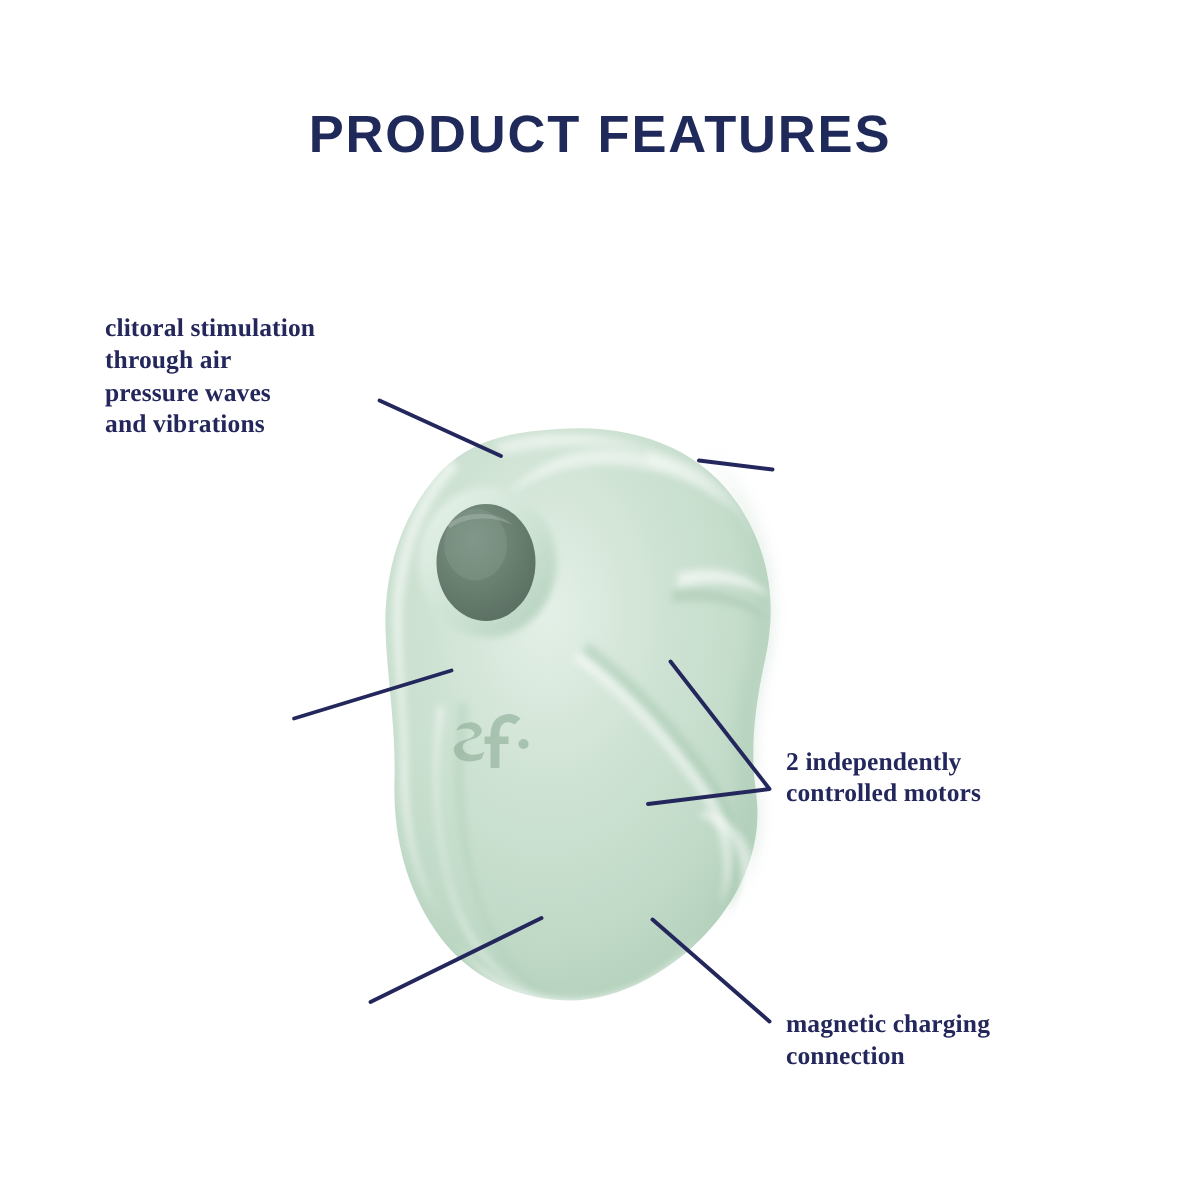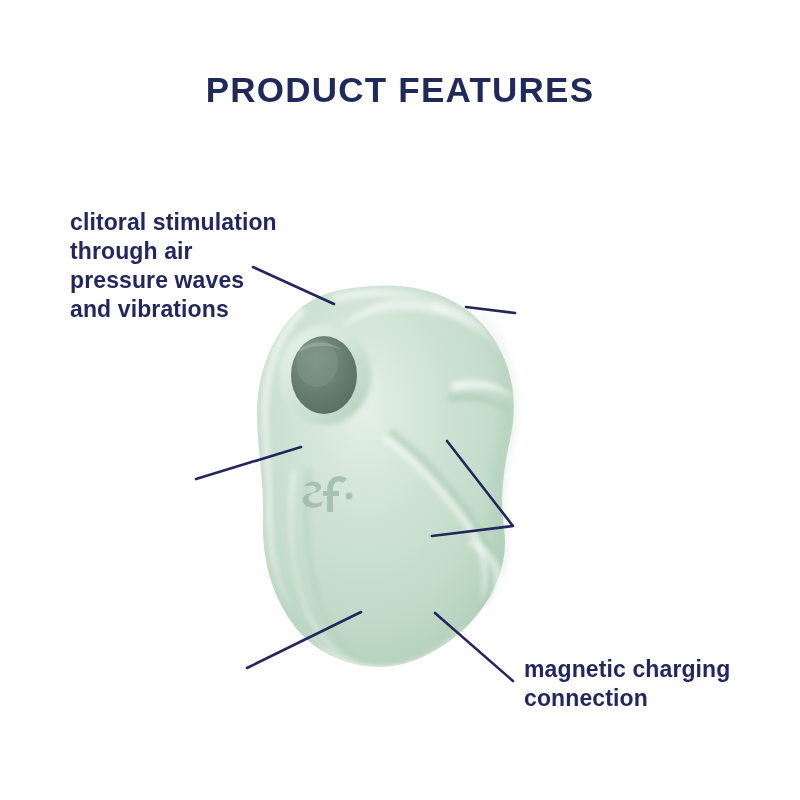--- a/index.html
+++ b/index.html
@@ -27,33 +27,33 @@
     text-align: center;
     font-size: 35px;
     font-weight: 700;
     letter-spacing: 0.035em;
     color: #1f2a5a;
     font-family: "Liberation Sans", sans-serif;
   }
   .feature-label {
     position: absolute;
     color: #23275c;
-    font-size: 23px;
+    font-size: 17px;
     font-weight: 600;
     line-height: 1.26;
     letter-spacing: 0.005em;
-    font-family: Liberation Sans, sans-serif;
+    font-family: Liberation Serif, serif;
     white-space: pre-line;
   }
   #label-0 { left: 70px;  top: 208px; width: 250px; }
   #label-1 { left: 524px; top: 208px; width: 240px; }
   #label-2 { left: 70px;  top: 428px; width: 220px; }
   #label-3 { left: 524px; top: 497px; width: 240px; }
   #label-4 { left: 70px;  top: 655px; width: 230px; }
-  #label-5 { left: 524px; top: 655px; width: 240px; }
+  #label-5 { left: 524px; top: 672px; width: 240px; }
 
   #leader-lines, #product-svg {
     position: absolute;
     left: 0;
     top: 0;
     width: 800px;
     height: 800px;
   }
   #leader-lines { z-index: 3; }
   #product-svg { z-index: 2; }
@@ -227,18 +227,20 @@
     </g>
   </svg>
 
   <div class="feature-label" id="label-0">clitoral stimulation
 through air
 pressure waves
 and vibrations</div>
 
 
 
+  <div class="feature-label" id="label-3">2 independently
+controlled motors</div>
 
 
   <div class="feature-label" id="label-5">magnetic charging
 connection</div>
 
 </div>
 
 </body></html>

